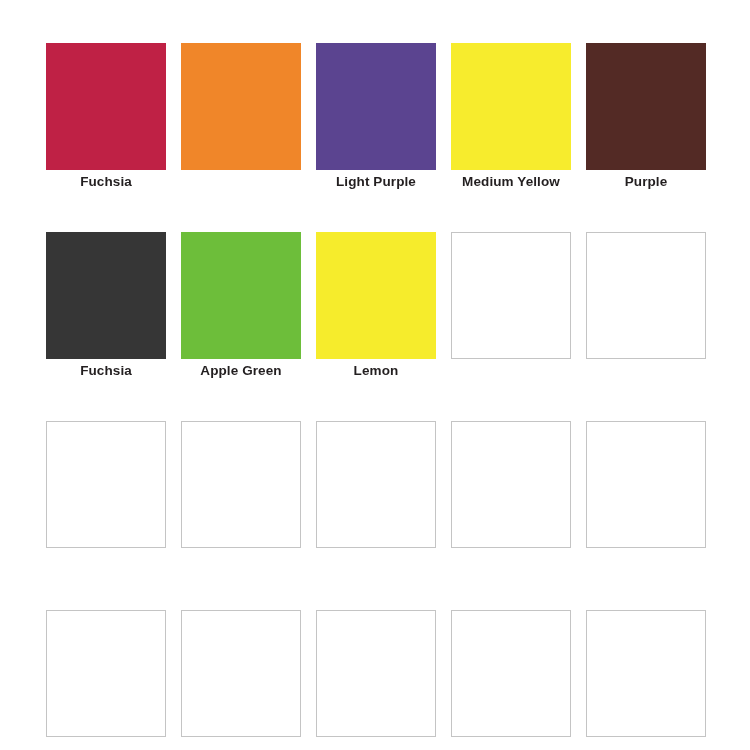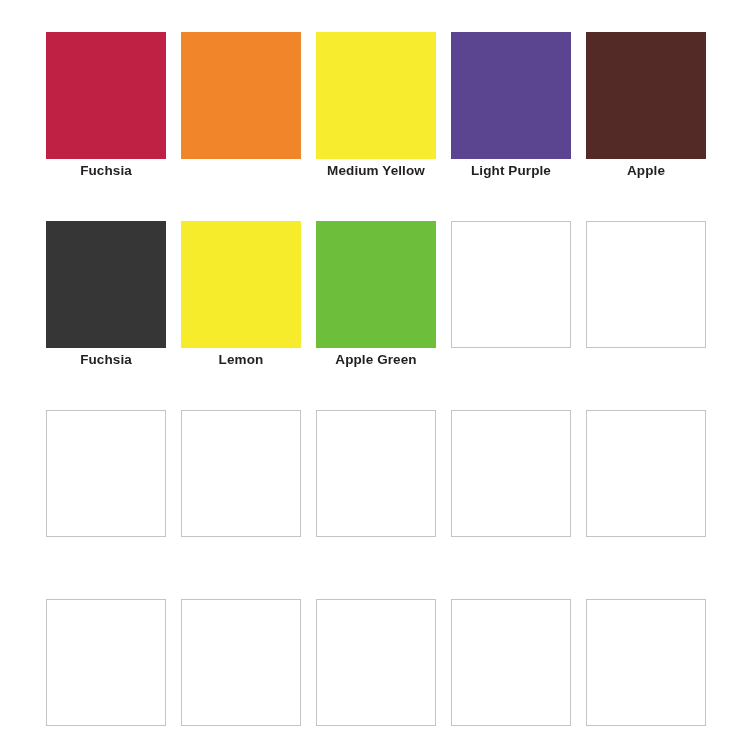--- a/index.html
+++ b/index.html
@@ -12,21 +12,21 @@
     width: 750px;
     height: 750px;
     overflow: hidden;
     font-family: "Liberation Sans", sans-serif;
     -webkit-font-smoothing: antialiased;
   }
 
   #palette-grid {
     position: absolute;
     left: 46px;
-    top: 32px;
+    top: 43px;
   }
 
   .swatch-row {
     display: flex;
     flex-direction: row;
     margin-bottom: 0;
   }
 
   .swatch-cell {
     width: 120px;
@@ -79,47 +79,47 @@
 
   <div class="swatch-row">
     <div class="swatch-cell">
       <div class="swatch-chip" style="background-color: rgb(191, 33, 69);"></div>
       <span class="swatch-label" style="color: rgb(35, 31, 32);">Fuchsia</span>
     </div>
     <div class="swatch-cell">
       <div class="swatch-chip" style="background-color: rgb(240, 134, 41);"></div>
     </div>
     <div class="swatch-cell">
+      <div class="swatch-chip" style="background-color: rgb(91, 68, 144);"></div>
+      <span class="swatch-label" style="color: rgb(35, 31, 32);">Light Purple</span>
+    </div>
+    <div class="swatch-cell">
       <div class="swatch-chip" style="background-color: rgb(247, 236, 45);"></div>
       <span class="swatch-label" style="color: rgb(35, 31, 32);">Medium Yellow</span>
     </div>
     <div class="swatch-cell">
-      <div class="swatch-chip" style="background-color: rgb(91, 68, 144);"></div>
-      <span class="swatch-label" style="color: rgb(35, 31, 32);">Light Purple</span>
-    </div>
-    <div class="swatch-cell">
       <div class="swatch-chip" style="background-color: rgb(83, 42, 37);"></div>
-      <span class="swatch-label" style="color: rgb(35, 31, 32);">Apple</span>
+      <span class="swatch-label" style="color: rgb(35, 31, 32);">Purple</span>
     </div>
   </div>
 
   <div class="row-gap-labeled"></div>
 
   <div class="swatch-row">
     <div class="swatch-cell">
       <div class="swatch-chip" style="background-color: rgb(54, 54, 54);"></div>
       <span class="swatch-label" style="color: rgb(35, 31, 32);">Fuchsia</span>
     </div>
     <div class="swatch-cell">
+      <div class="swatch-chip" style="background-color: rgb(109, 190, 58);"></div>
+      <span class="swatch-label" style="color: rgb(35, 31, 32);">Apple Green</span>
+    </div>
+    <div class="swatch-cell">
       <div class="swatch-chip" style="background-color: rgb(246, 236, 44);"></div>
       <span class="swatch-label" style="color: rgb(35, 31, 32);">Lemon</span>
-    </div>
-    <div class="swatch-cell">
-      <div class="swatch-chip" style="background-color: rgb(109, 190, 58);"></div>
-      <span class="swatch-label" style="color: rgb(35, 31, 32);">Apple Green</span>
     </div>
     <div class="swatch-cell">
       <div class="swatch-chip empty" style="background-color: rgb(255, 255, 255); border-color: rgb(196, 196, 196);"></div>
       <span class="swatch-label blank"></span>
     </div>
     <div class="swatch-cell">
       <div class="swatch-chip empty" style="background-color: rgb(255, 255, 255); border-color: rgb(196, 196, 196);"></div>
       <span class="swatch-label blank"></span>
     </div>
   </div>

